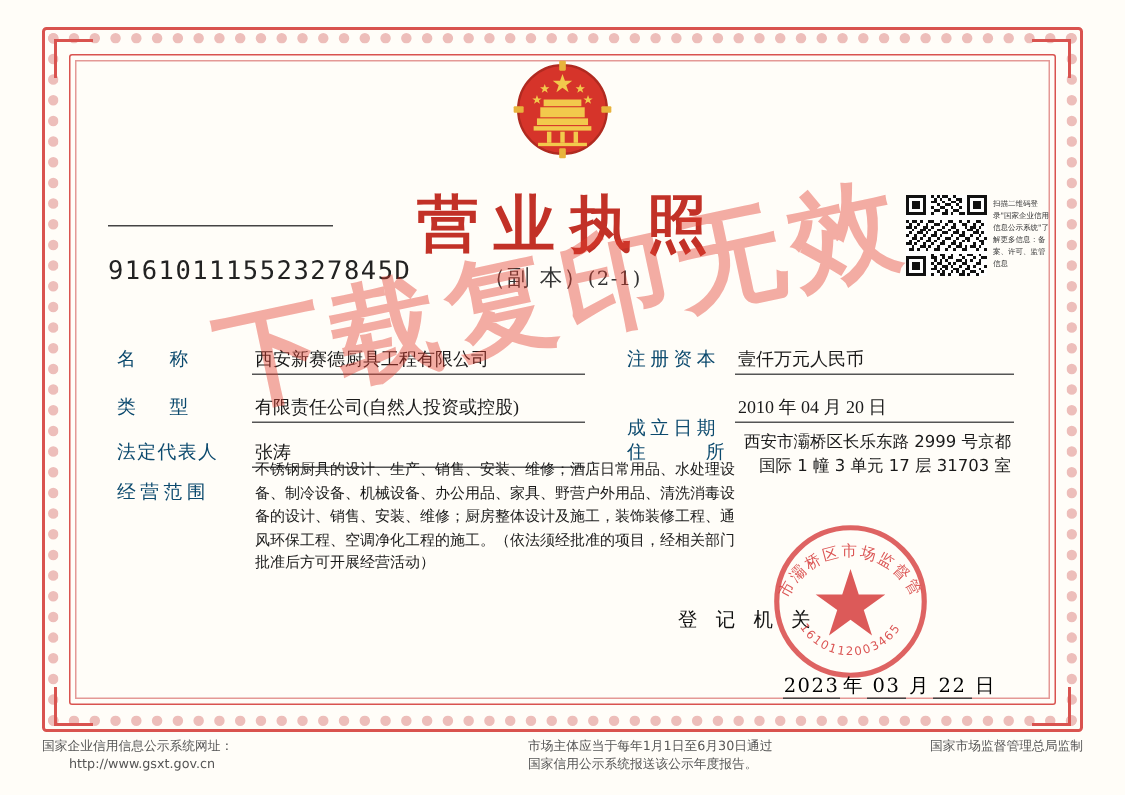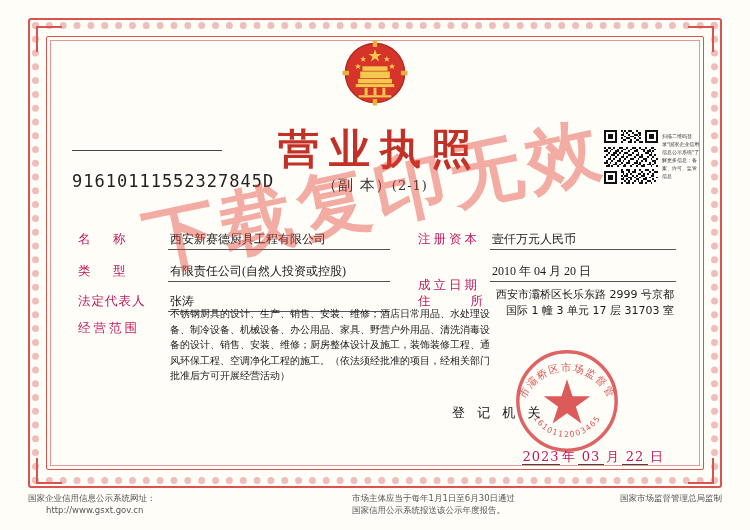--- a/index.html
+++ b/index.html
@@ -126,21 +126,21 @@
     font-size: 5px;
     line-height: 8px;
     color: #333;
     text-align: left;
   }
   .flabel {
     position: absolute;
     width: 86px;
     letter-spacing: 5px;
     font-size: 12.5px;
-    color: #be185d;
+    color: #0c4a6e;
     font-family: "DejaVu Serif", "Liberation Serif", serif;
   }
   .fvalue {
     position: absolute;
     font-size: 12px;
     color: #1a1a1a;
     font-family: Liberation Serif, serif;
   }
   .underline {
     position: absolute;
@@ -186,21 +186,21 @@
     left: 508px; top: 342px;
     width: 118px; height: 118px;
     opacity: .88;
   }
 
   
   .date-line {
     position: absolute;
     left: 520px; top: 448px;
     font-size: 13px;
-    color: #be185d;
+    color: #000000;
     font-family: "DejaVu Serif", "Liberation Serif", serif;
     letter-spacing: 1px;
   }
   .date-line span.u {
     display: inline-block;
     min-width: 26px;
     text-align: center;
     border-bottom: 1px solid #444;
     margin: 0 2px;
   }

